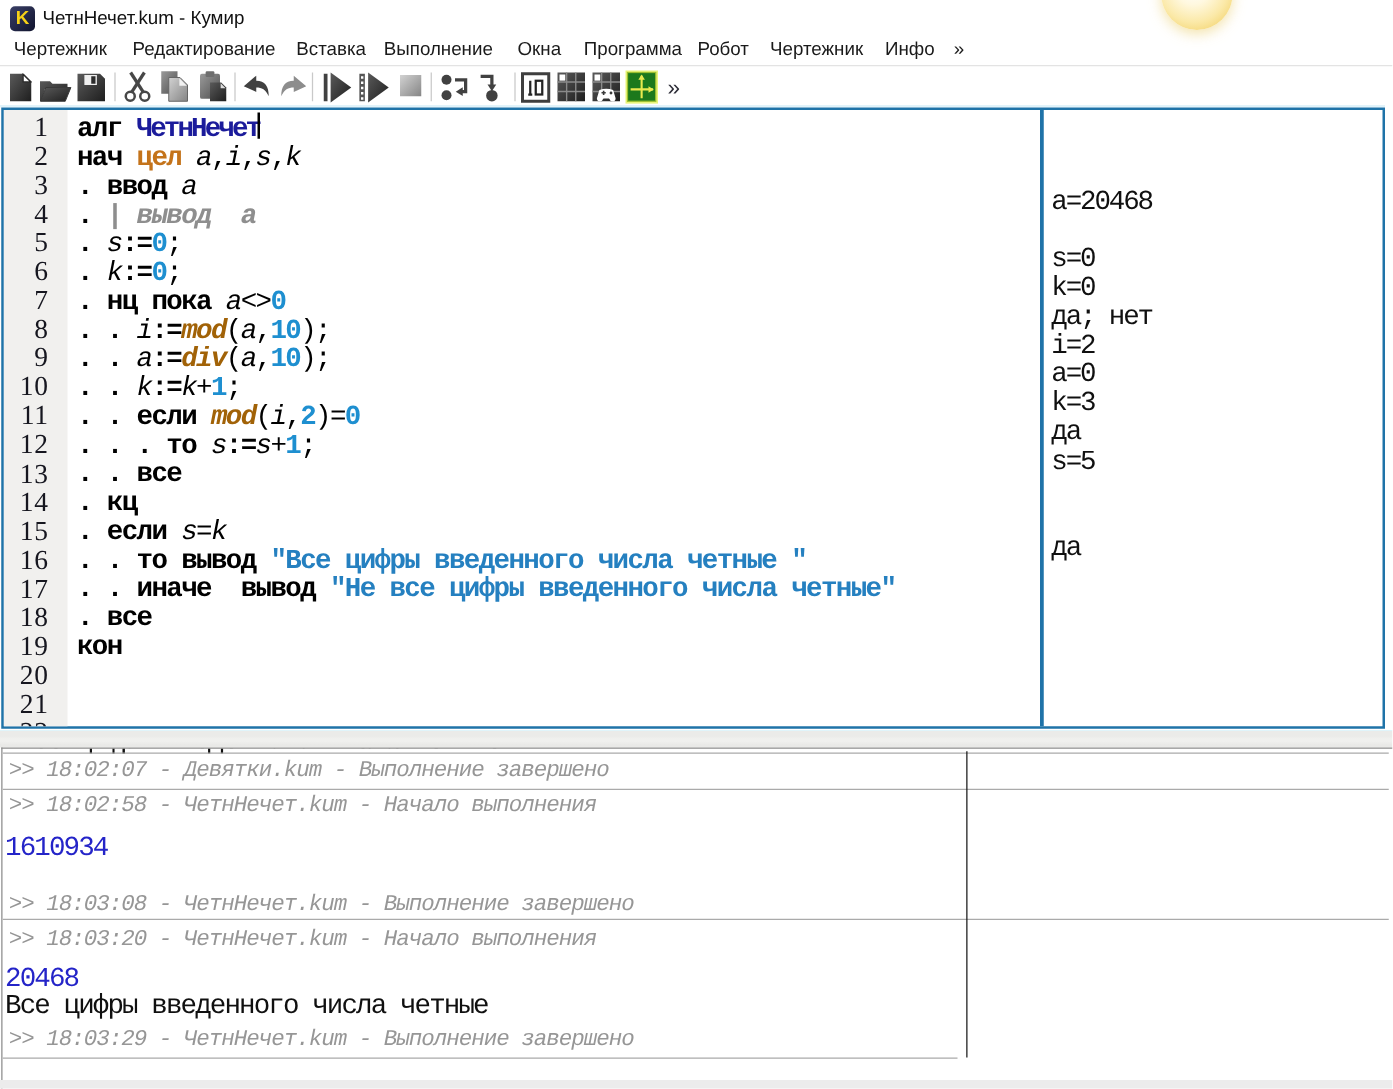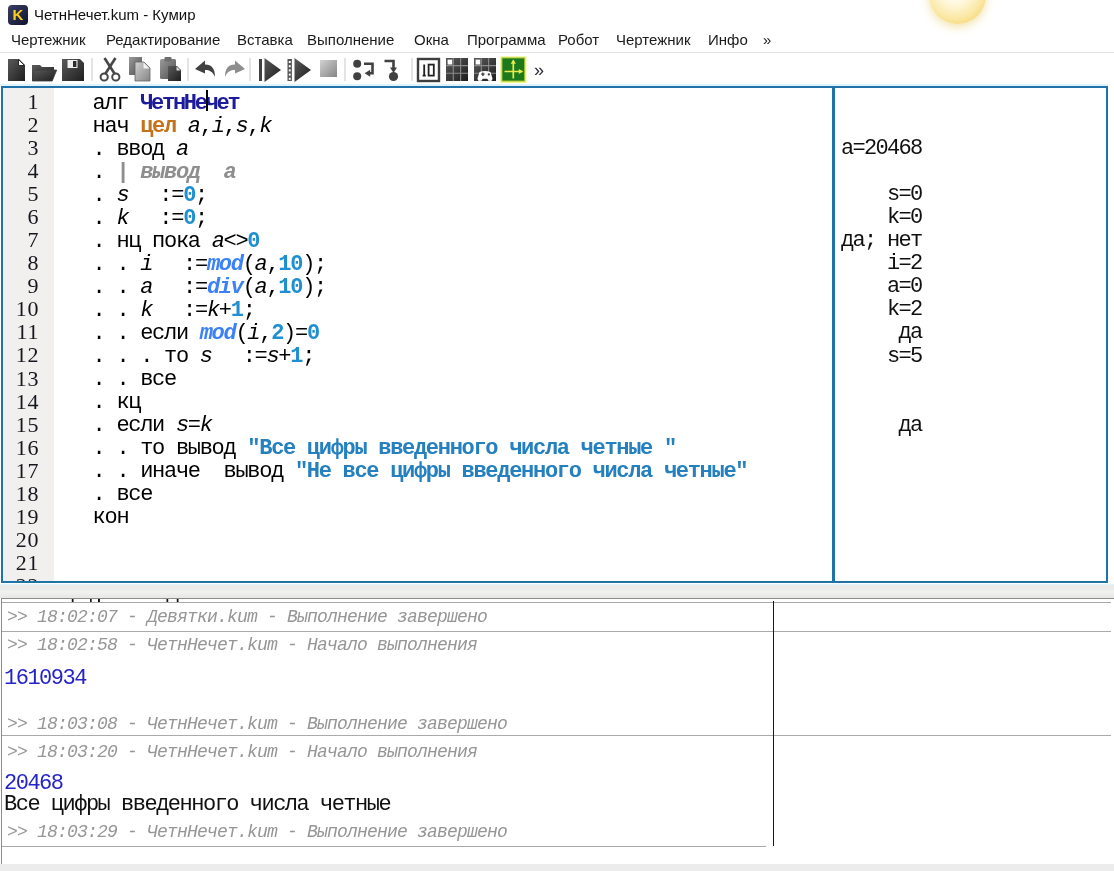--- a/index.html
+++ b/index.html
@@ -19,31 +19,31 @@
 
 #toolbar { left:0; top:54px; width:1114px; height:31px; }
 
 #editor { left:1px; top:86px; width:1107px; height:497px; border:2px solid #1f73a8; background:#fff; overflow:hidden; }
 #gutter { position:absolute; left:0; top:0; width:51px; height:495px; background:#f1f0ee; }
 #gutnums { position:absolute; left:0; top:1.8px; width:36px; text-align:right; letter-spacing:0.6px;
   font-family:"Liberation Serif", serif; font-size:22px; line-height:23.06px; color:#16161f; }
 #code { position:absolute; left:58.6px; top:3.6px; font-family:"Liberation Mono", monospace;
   font-size:22px; letter-spacing:-1.3px; line-height:23.06px; color:#000; white-space:pre; }
 #code div { height:23.06px; }
-.kw { font-weight:normal;margin-left:31px; }
+.kw { font-weight:bold; }
 .nm { font-weight:bold; color:#1b1b9b; letter-spacing:-2.3px; }
 .ty { font-weight:bold; color:#c4731a; }
 .va { font-style:italic; }
-.fn { font-weight:bold; font-style:italic; color:#3b82f6; }
+.fn { font-weight:bold; font-style:italic; color:#a16207; }
 .nu { font-weight:bold; color:#1e8fd0; }
 .st { font-weight:bold; color:#2580c0; }
 .cm { font-weight:bold; font-style:italic; color:#8e8e8e; }
 #divider { position:absolute; left:829px; top:0; width:3px; height:495px; background:#1f73a8; }
-#margin { position:absolute; left:838px; top:3px; font-family:"Liberation Mono", monospace;
-  font-size:22px; letter-spacing:-1.7px; line-height:23.06px; color:#101010; white-space:pre;text-align:right; }
+#margin { position:absolute; left:838px; top:16px; font-family:"Liberation Mono", monospace;
+  font-size:22px; letter-spacing:-1.7px; line-height:23.06px; color:#101010; white-space:pre; }
 #margin div { height:23.06px; }
 #cursor { position:absolute; left:203px; top:2px; width:2px; height:21px; background:#000; }
 
 #splitter { left:0; top:584px; width:1114px; height:14px; background:linear-gradient(#e0f4fa 0 1px, #ebebe9 1px 5px, #f0f0ee 7px 9px, #e9e9e7 12px 14px); }
 
 #console { left:1px; top:598px; width:1113px; height:273px; border-left:1px solid #8c8c8c;
   border-top:1px solid #8c8c8c; background:#fff; overflow:hidden; }
 .crow { position:absolute; left:2px; font-family:"Liberation Mono", monospace; white-space:pre; }
 .clog { font-size:18px; letter-spacing:-0.8px; padding-left:3px; font-style:italic; color:#969696; }
 .cin  { font-size:22px; letter-spacing:-1.5px; color:#2424c8; }
@@ -207,21 +207,21 @@
 <text x="534" y="22" font-family="Liberation Sans" font-size="18" fill="#2e2e38">»</text>
 </svg>
 </div>
 
 <div class="abs" id="editor">
   <div id="gutter"></div>
   <div id="gutnums">1<br>2<br>3<br>4<br>5<br>6<br>7<br>8<br>9<br>10<br>11<br>12<br>13<br>14<br>15<br>16<br>17<br>18<br>19<br>20<br>21<br>22</div>
   <div id="code"><div><span class="kw">алг </span><span class="nm">ЧетнНечет</span></div><div><span class="kw">нач </span><span class="ty">цел</span> <span class="va">a</span>,<span class="va">i</span>,<span class="va">s</span>,<span class="va">k</span></div><div><span class="kw">. ввод</span> <span class="va">a</span></div><div><span class="kw">. </span><span class="cm">| вывод  а</span></div><div><span class="kw">. </span><span class="va">s</span><span class="kw">:=</span><span class="nu">0</span>;</div><div><span class="kw">. </span><span class="va">k</span><span class="kw">:=</span><span class="nu">0</span>;</div><div><span class="kw">. нц пока </span><span class="va">a</span>&lt;&gt;<span class="nu">0</span></div><div><span class="kw">. . </span><span class="va">i</span><span class="kw">:=</span><span class="fn">mod</span>(<span class="va">a</span>,<span class="nu">10</span>);</div><div><span class="kw">. . </span><span class="va">a</span><span class="kw">:=</span><span class="fn">div</span>(<span class="va">a</span>,<span class="nu">10</span>);</div><div><span class="kw">. . </span><span class="va">k</span><span class="kw">:=</span><span class="va">k</span>+<span class="nu">1</span>;</div><div><span class="kw">. . если </span><span class="fn">mod</span>(<span class="va">i</span>,<span class="nu">2</span>)=<span class="nu">0</span></div><div><span class="kw">. . . то </span><span class="va">s</span><span class="kw">:=</span><span class="va">s</span>+<span class="nu">1</span>;</div><div><span class="kw">. . все</span></div><div><span class="kw">. кц</span></div><div><span class="kw">. если </span><span class="va">s</span>=<span class="va">k</span></div><div><span class="kw">. . то вывод </span><span class="st">"Все цифры введенного числа четные "</span></div><div><span class="kw">. . иначе  вывод </span><span class="st">"Не все цифры введенного числа четные"</span></div><div><span class="kw">. все</span></div><div><span class="kw">кон</span></div></div>
   <div id="cursor"></div>
   <div id="divider"></div>
-  <div id="margin"><div></div><div></div><div>a=20468</div><div></div><div>s=0</div><div>k=0</div><div>да; нет</div><div>i=2</div><div>a=0</div><div>k=2</div><div>да</div><div>s=5</div><div></div><div></div><div>да</div><div></div><div></div><div></div><div></div></div>
+  <div id="margin"><div></div><div></div><div>a=20468</div><div></div><div>s=0</div><div>k=0</div><div>да; нет</div><div>i=2</div><div>a=0</div><div>k=3</div><div>да</div><div>s=5</div><div></div><div></div><div>да</div><div></div><div></div><div></div><div></div></div>
 </div>
 
 <div class="abs" id="splitter"></div>
 
 <div class="abs" id="console">
   <div class="crow cout" style="top:-19px; left:12px;">Все цифры введенного числа четные</div>
   <div class="csep" style="top:3px; width:1109px;"></div>
   <div class="crow clog" style="top:8px;">&gt;&gt; 18:02:07 - Девятки.kum - Выполнение завершено</div>
   <div class="csep" style="top:32px; width:1109px;"></div>
   <div class="crow clog" style="top:36px;text-align:center;">&gt;&gt; 18:02:58 - ЧетнНечет.kum - Начало выполнения</div>

